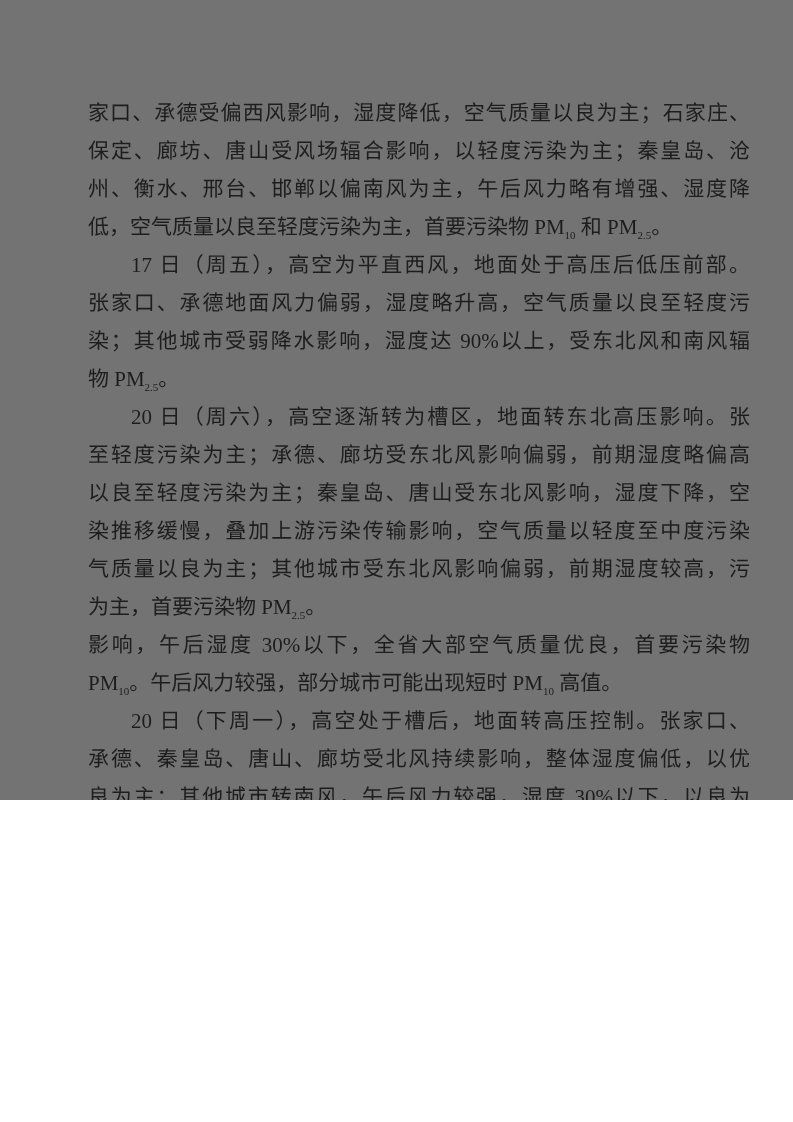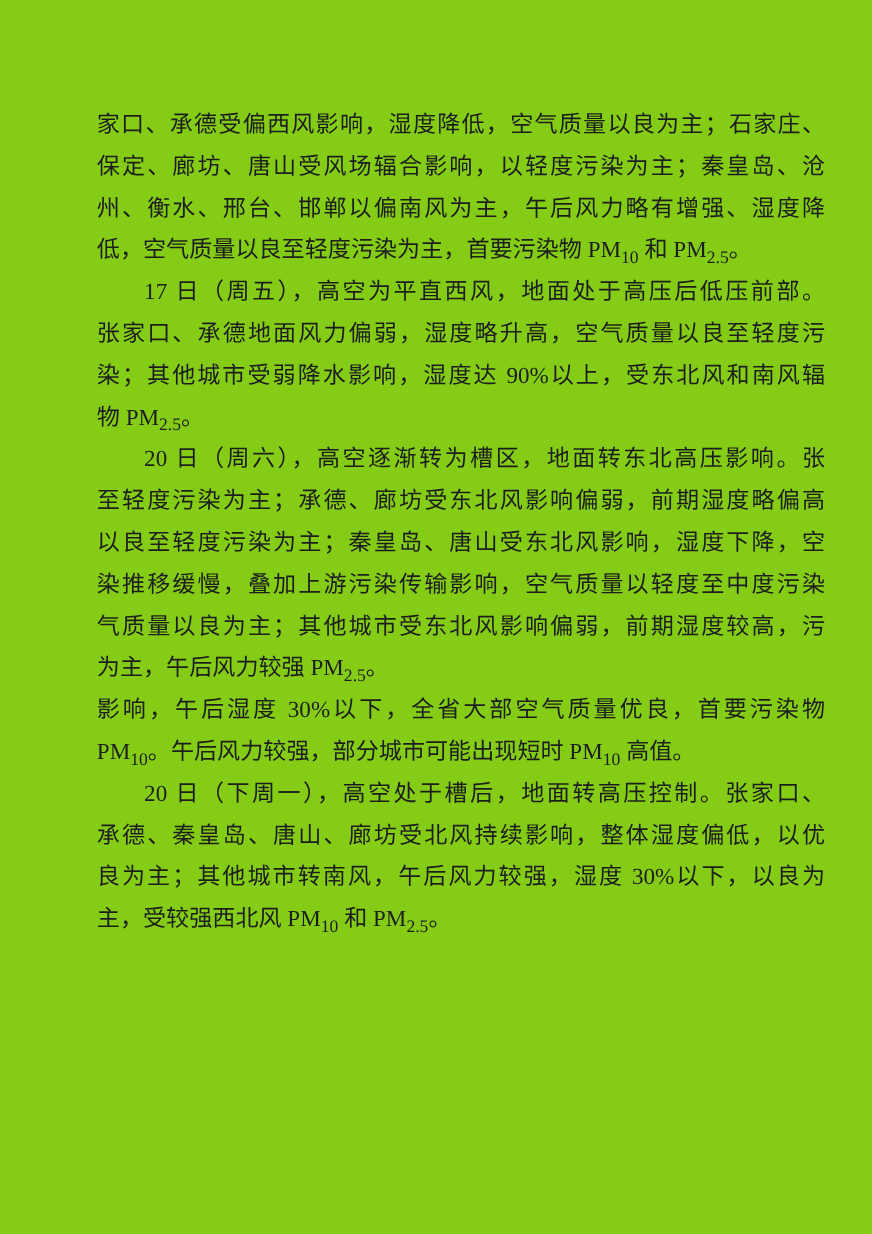--- a/index.html
+++ b/index.html
@@ -3,22 +3,22 @@
 <meta charset="utf-8">
 <style>
   html, body {
     margin: 0;
     padding: 0;
     background: #ffffff;
   }
   .page {
     position: relative;
     width: 793px;
-    height: 1122px;
-    background: #84cc16;
+    height: 800px;
+    background: #737373;
     overflow: hidden;
   }
   .text-block {
     position: absolute;
     left: 88px;
     top: 94px;
     width: 662px;
     color: #1d1d1d;
     font-family: "Liberation Serif", "DejaVu Serif", serif;
     font-size: 21px;
@@ -35,21 +35,21 @@
     text-align-last: justify;
     overflow: visible;
   }
   .line.para-last {
     text-align-last: left;
   }
   .line.indent {
     text-indent: 43px;
   }
   .line sub {
-    font-size: 16px;
+    font-size: 11px;
     line-height: 0;
     vertical-align: sub;
   }
 </style>
 </head>
 <body>
 
 <div class="page">
   <div class="text-block" style="color: rgb(29, 29, 29);">
       <div class="paragraph">
@@ -63,21 +63,21 @@
         <div class="line"><span>张家口、承德地面风力偏弱，湿度略升高，空气质量以良至轻度污</span></div>
         <div class="line"><span>染；其他城市受弱降水影响，湿度达 90%以上，受东北风和南风辐</span></div>
         <div class="line para-last"><span>物 PM</span><sub>2.5</sub><span>。</span></div>
       </div>
       <div class="paragraph">
         <div class="line indent"><span>20 日（周六），高空逐渐转为槽区，地面转东北高压影响。张</span></div>
         <div class="line"><span>至轻度污染为主；承德、廊坊受东北风影响偏弱，前期湿度略偏高</span></div>
         <div class="line"><span>以良至轻度污染为主；秦皇岛、唐山受东北风影响，湿度下降，空</span></div>
         <div class="line"><span>染推移缓慢，叠加上游污染传输影响，空气质量以轻度至中度污染</span></div>
         <div class="line"><span>气质量以良为主；其他城市受东北风影响偏弱，前期湿度较高，污</span></div>
-        <div class="line para-last"><span>为主，午后风力较强 PM</span><sub>2.5</sub><span>。</span></div>
+        <div class="line para-last"><span>为主，首要污染物 PM</span><sub>2.5</sub><span>。</span></div>
       </div>
       <div class="paragraph">
         <div class="line"><span>影响，午后湿度 30%以下，全省大部空气质量优良，首要污染物</span></div>
         <div class="line para-last"><span>PM</span><sub>10</sub><span>。午后风力较强，部分城市可能出现短时 PM</span><sub>10</sub><span> 高值。</span></div>
       </div>
       <div class="paragraph">
         <div class="line indent"><span>20 日（下周一），高空处于槽后，地面转高压控制。张家口、</span></div>
         <div class="line"><span>承德、秦皇岛、唐山、廊坊受北风持续影响，整体湿度偏低，以优</span></div>
         <div class="line"><span>良为主；其他城市转南风，午后风力较强，湿度 30%以下，以良为</span></div>
         <div class="line para-last"><span>主，受较强西北风 PM</span><sub>10</sub><span> 和 PM</span><sub>2.5</sub><span>。</span></div>

